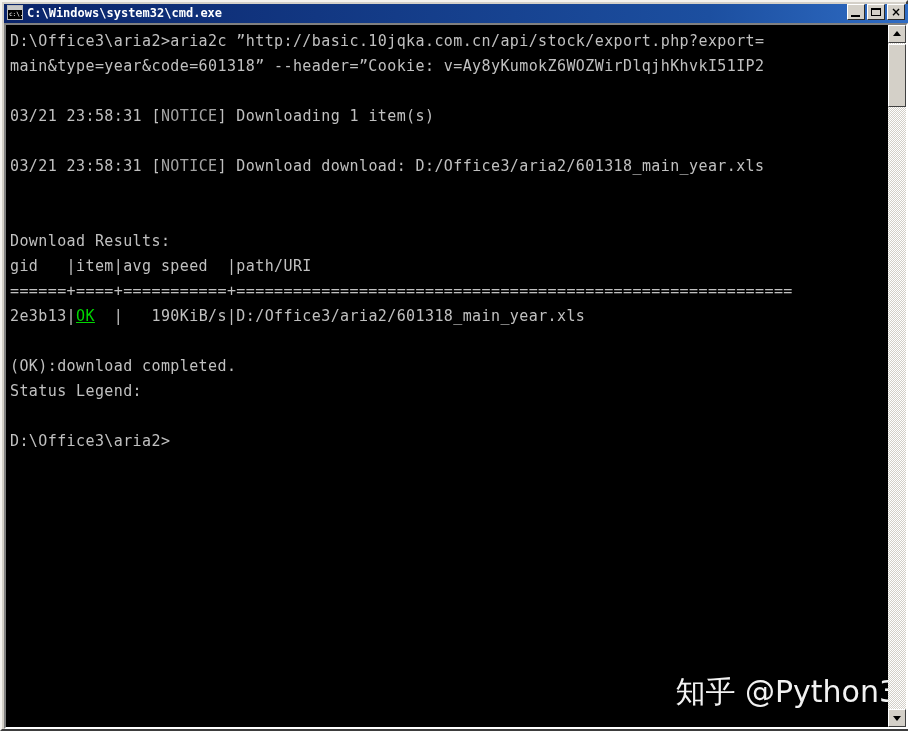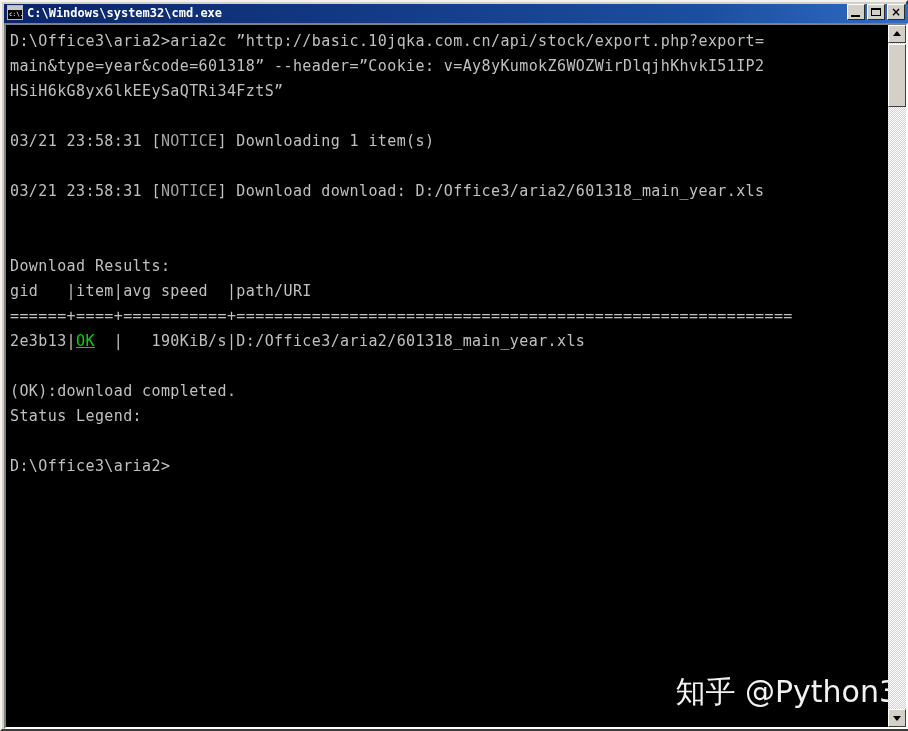--- a/index.html
+++ b/index.html
@@ -242,21 +242,20 @@
           <span class="g">×</span>
         </div>
     </div>
   </div>
 
   <div class="client">
 
     <div class="console" id="console-output">
         <div class="line">D:\Office3\aria2&gt;aria2c ”http://basic.10jqka.com.cn/api/stock/export.php?export=</div>
         <div class="line">main&amp;type=year&amp;code=601318” --header=”Cookie: v=Ay8yKumokZ6WOZWirDlqjhKhvkI51IP2</div>
-        <div class="line">HSiH6kG8yx6lkEEySaQTRi34FztS”</div>
         <div class="line blank"> </div>
         <div class="line"><span>03/21 23:58:31 [</span><span class="notice">NOTICE</span><span>] Downloading 1 item(s)</span></div>
         <div class="line blank"> </div>
         <div class="line"><span>03/21 23:58:31 [</span><span class="notice">NOTICE</span><span>] Download download: D:/Office3/aria2/601318_main_year.xls</span></div>
         <div class="line blank"> </div>
         <div class="line blank"> </div>
         <div class="line">Download Results:</div>
         <div class="line">gid   |item|avg speed  |path/URI</div>
         <div class="line">======+====+===========+===========================================================</div>
         <div class="line"><span>2e3b13|</span><span class="okstat">OK</span><span>  |   190KiB/s|D:/Office3/aria2/601318_main_year.xls</span></div>

